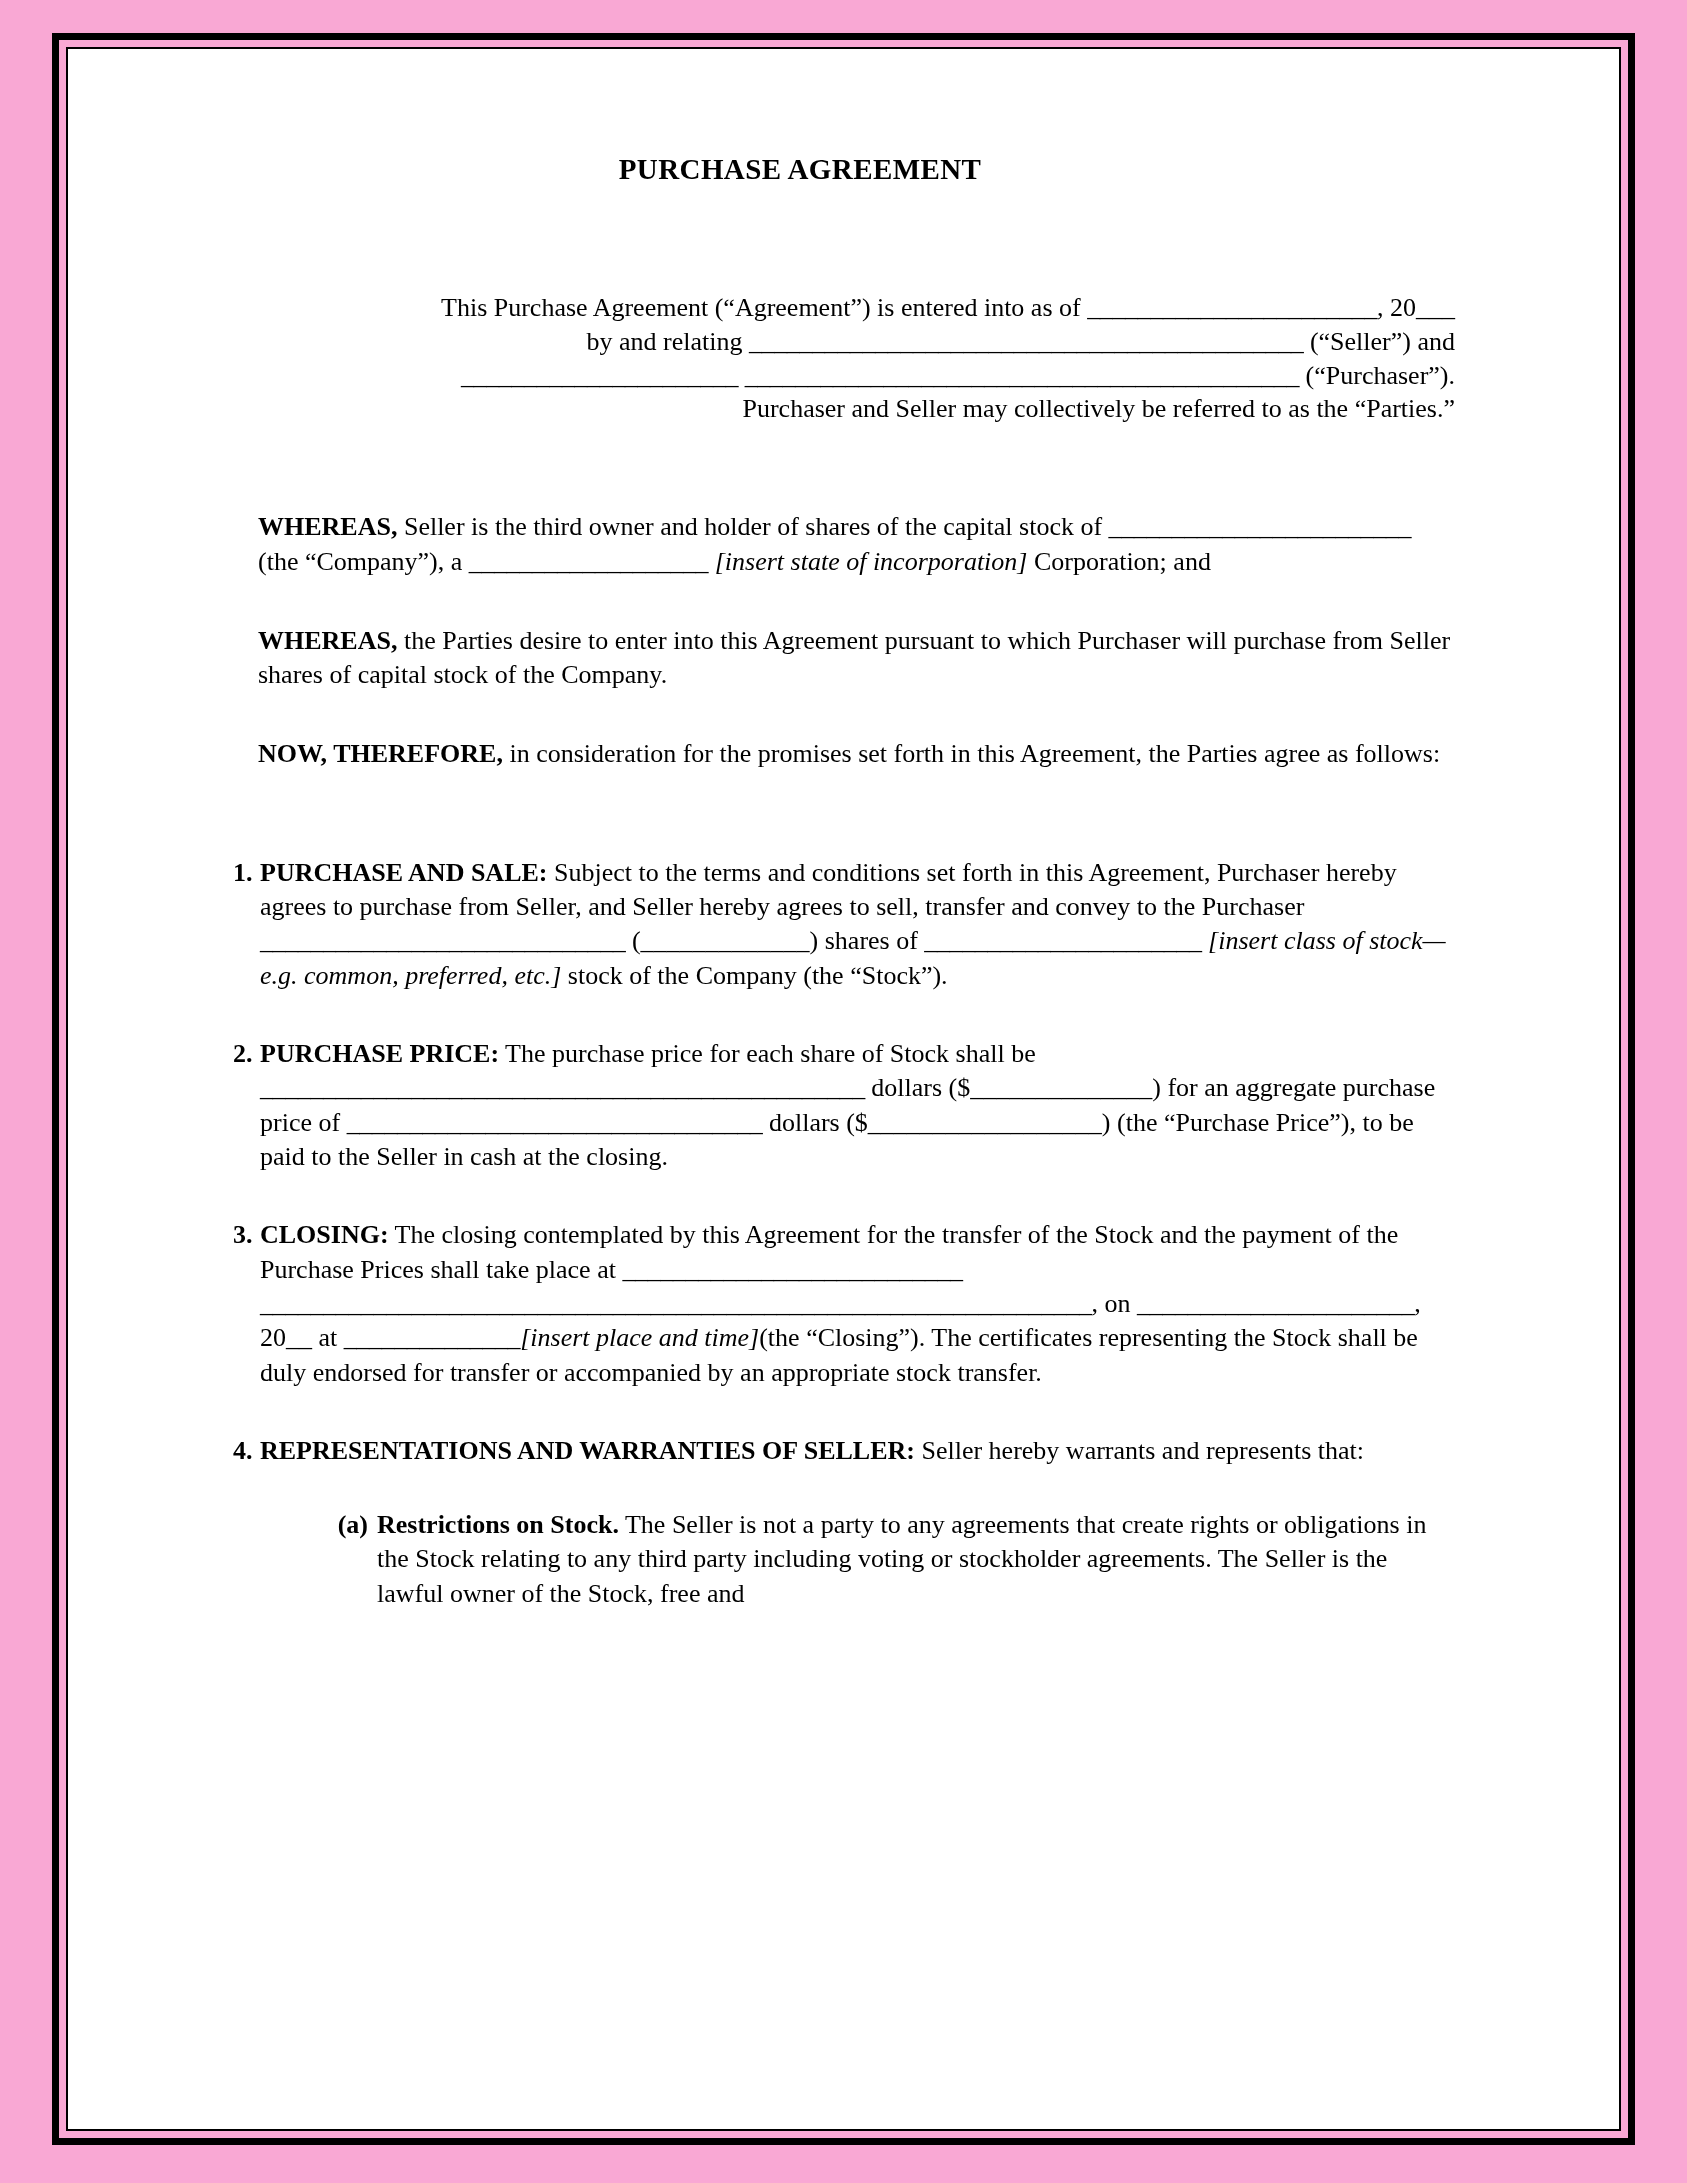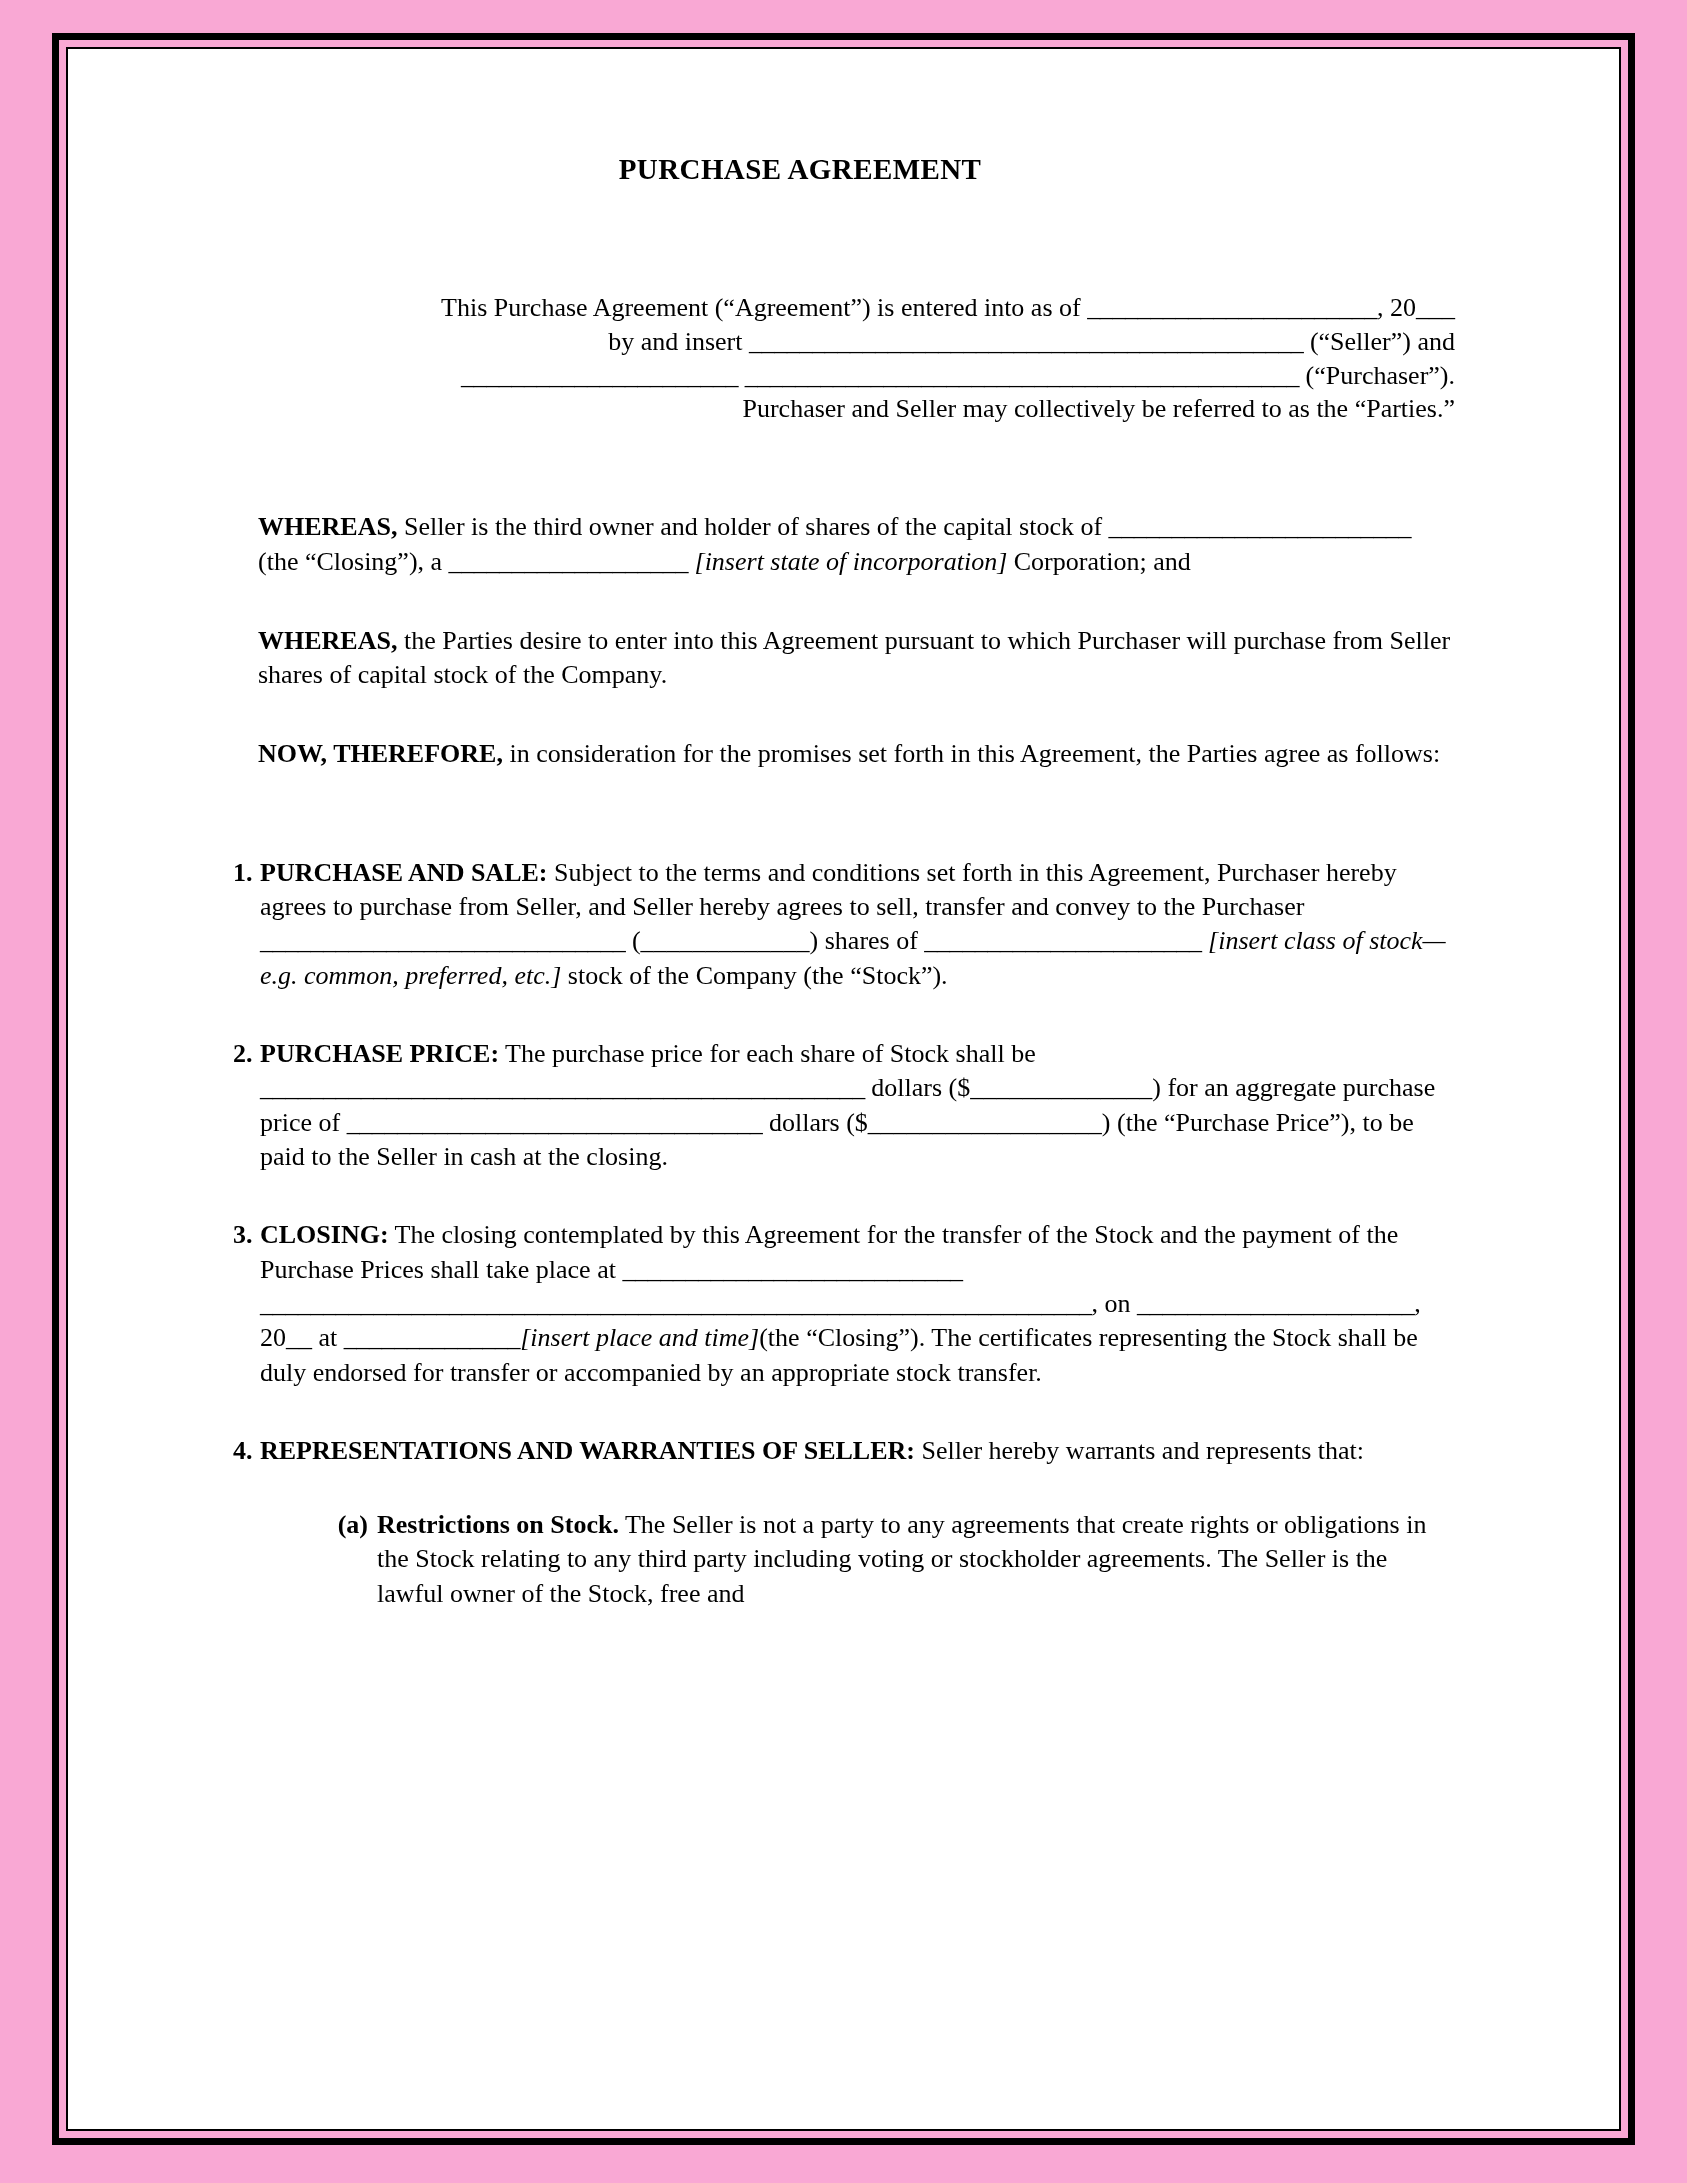--- a/index.html
+++ b/index.html
@@ -115,27 +115,27 @@
 <div class="page">
   <div class="frame-outer"></div>
   <div class="frame-inner"></div>
 
   <div class="content">
 
     <h1 class="doc-title">PURCHASE AGREEMENT</h1>
 
     <p class="para intro">
       <span>This Purchase Agreement (“Agreement”) is entered into as of </span><span class="fill">_______________________</span><span>, 20___</span><br>
-      <span>by and insert </span><span class="fill">____________________________________________</span><span> (“Seller”) and</span><br>
+      <span>by and relating </span><span class="fill">____________________________________________</span><span> (“Seller”) and</span><br>
       <span class="fill">______________________</span> <span class="fill">____________________________________________</span><span> (“Purchaser”).</span><br>
       <span>Purchaser and Seller may collectively be referred to as the “Parties.”</span>
     </p>
 
     <p class="blk" style="margin-top:84px;">
-      <b>WHEREAS,</b><span> Seller is the third owner and holder of shares of the capital stock of </span><span class="fill">________________________</span><span> (the “Closing”), a </span><span class="fill">___________________</span><i> [insert state of incorporation]</i><span> Corporation; and</span>
+      <b>WHEREAS,</b><span> Seller is the third owner and holder of shares of the capital stock of </span><span class="fill">________________________</span><span> (the “Company”), a </span><span class="fill">___________________</span><i> [insert state of incorporation]</i><span> Corporation; and</span>
     </p>
 
     <p class="blk">
       <b>WHEREAS,</b><span> the Parties desire to enter into this Agreement pursuant to which Purchaser will purchase from Seller shares of capital stock of the Company.</span>
     </p>
 
     <p class="blk">
       <b>NOW, THEREFORE,</b><span> in consideration for the promises set forth in this Agreement, the Parties agree as follows:</span>
     </p>
 

